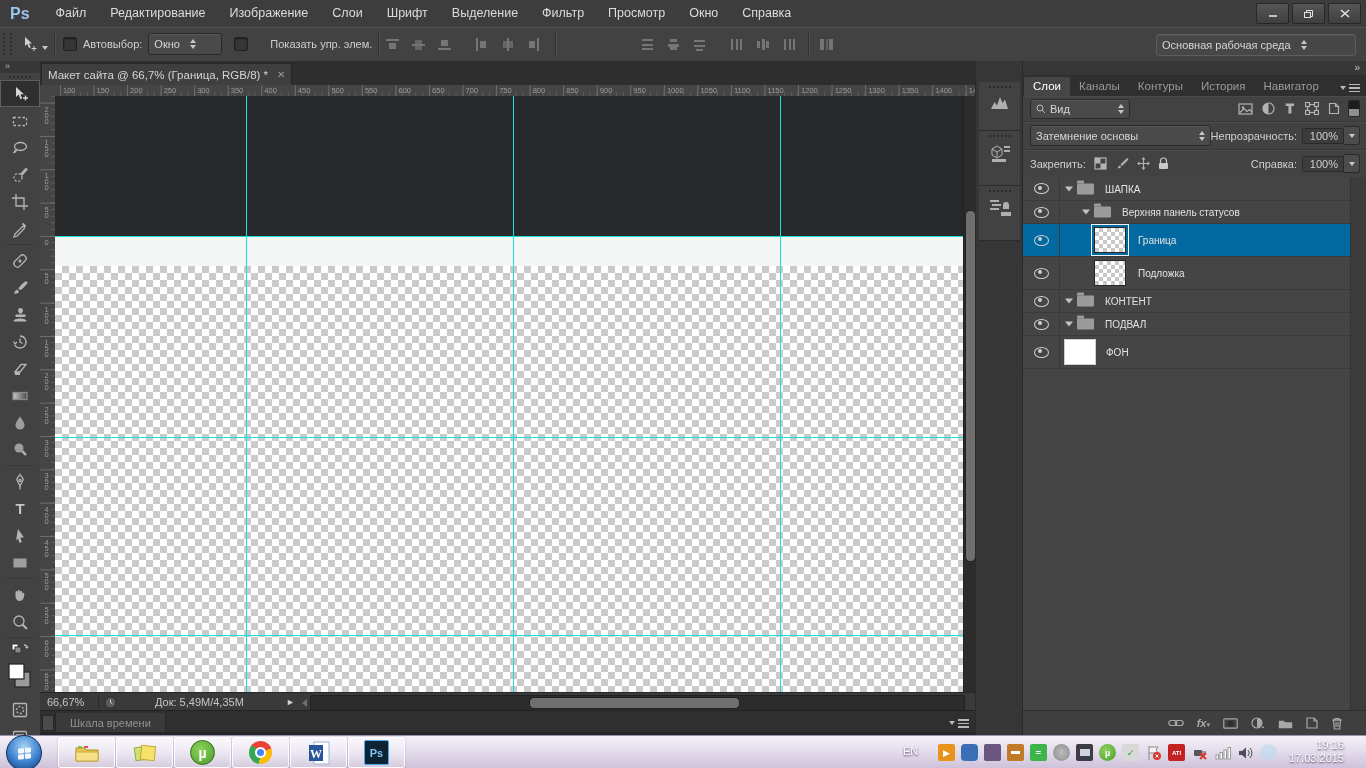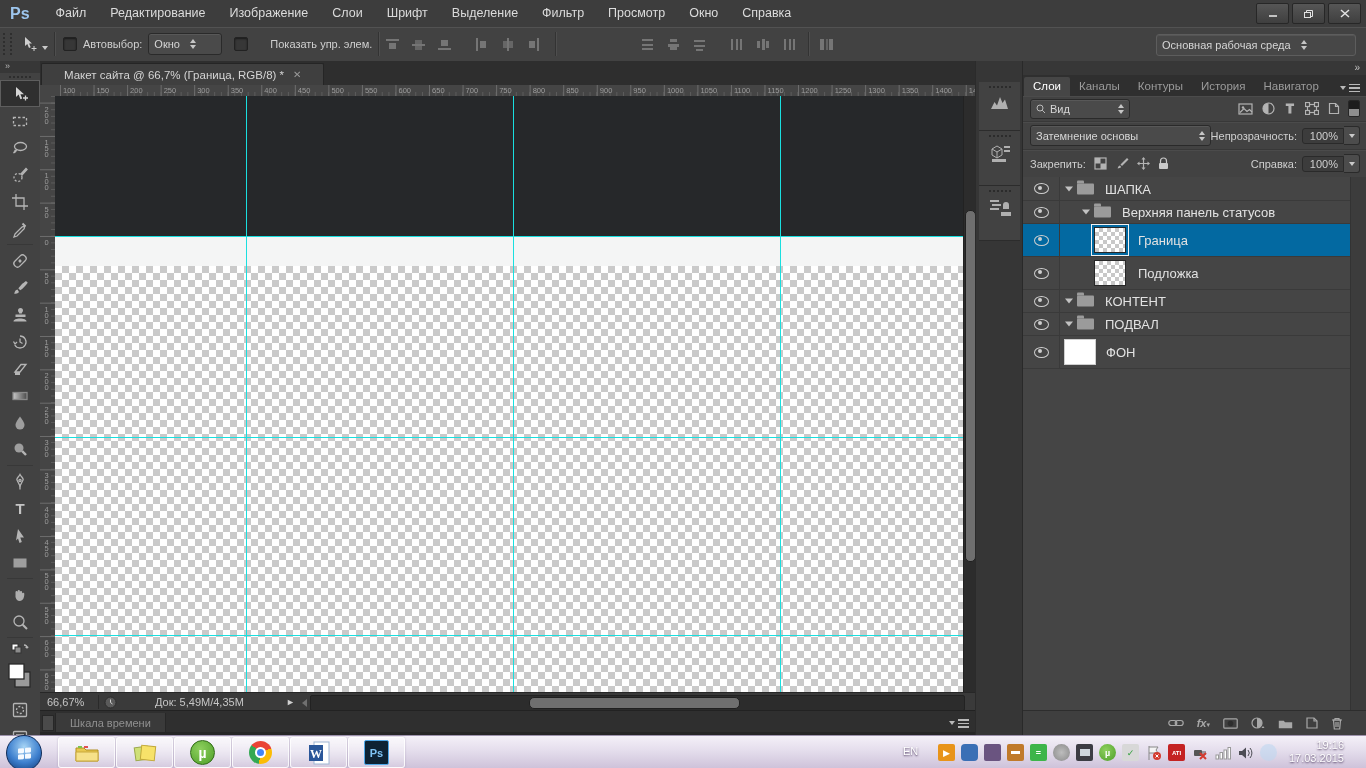--- a/index.html
+++ b/index.html
@@ -38,21 +38,21 @@
   #tb-head{height:12px;background:#373737;color:#b5b5b5;font-size:9px;line-height:11px;padding-left:5px;letter-spacing:-1px}
   #tb-grip{width:22px;margin:3px auto 2px;border-top:2px dotted #2d2d2d}
   .tool{width:40px;height:27px;display:flex;align-items:center;justify-content:center;flex:none}
   .tool.active{background:#2f2f2f;box-shadow:inset 0 0 0 1px #5e5e5e}
   .tsep{width:26px;margin:2px auto;border-top:1px solid #383838}
   .tool svg{stroke:#b5b5b5;fill:none;stroke-width:1.3}
 
   
   #tabbar{left:40px;top:61px;width:935px;height:24px;background:#2e2e2e}
   #doctab{position:absolute;left:1px;top:2px;height:21px;background:#3f3f3f;border:1px solid #252525;border-bottom:0;
-          border-radius:2px 2px 0 0;display:flex;align-items:center;padding:0 22px;font-size:11.5px;color:#d4d4d4}
+          border-radius:2px 2px 0 0;display:flex;align-items:center;padding:0 6px;font-size:11.5px;color:#d4d4d4}
   #rcorner{left:40px;top:85px;width:15px;height:11px;background:#454545;border-right:1px solid #303030;border-bottom:1px solid #232323}
   #hruler{left:55px;top:85px;width:920px;height:11px;background:#454545;border-bottom:1px solid #232323;overflow:hidden;
           background-image:linear-gradient(90deg,#6d6d6d 1px,transparent 1px),linear-gradient(90deg,#5c5c5c 1px,transparent 1px);
           background-size:33.55px 11px,6.71px 4px;background-position:5px 0,5px bottom;background-repeat:repeat-x}
   .hrl{position:absolute;top:0.5px;font-size:7.5px;color:#9c9c9c;white-space:nowrap}
   #vruler{left:40px;top:96px;width:15px;height:596px;background:#454545;border-right:1px solid #232323;overflow:hidden;
           background-image:linear-gradient(#6d6d6d 1px,transparent 1px),linear-gradient(#5c5c5c 1px,transparent 1px);
           background-size:15px 33.35px,4px 6.67px;background-position:0 6.6px,11px 6.6px;background-repeat:repeat-y}
   .vrl{position:absolute;left:2px;font-size:7.5px;color:#9c9c9c;writing-mode:vertical-rl;text-orientation:upright;
        letter-spacing:-3px;line-height:9px}
@@ -109,21 +109,21 @@
   .lrow{position:relative;border-bottom:1px solid #3a3a3a;display:flex}
   .lrow.selected{background:#0369a1}
   .eyecell{width:36px;flex:none;border-right:1px solid #3a3a3a;display:flex;align-items:center;justify-content:center}
   .eye{width:13px;height:9px;border:1px solid #cfcfcf;border-radius:50%;position:relative;display:inline-block}
   .eye::after{content:'';position:absolute;left:3.5px;top:1.5px;width:4px;height:4px;border-radius:50%;background:#cfcfcf}
   .lcontent{position:relative;flex:1}
   .lcontent>*{position:absolute;top:50%;transform:translateY(-50%)}
   .tri{width:0;height:0;border-left:4px solid transparent;border-right:4px solid transparent;border-top:5px solid #c2c2c2}
   .folder{width:17px;height:11px;background:#9b9b9b;border-radius:1px}
   .folder::before{content:'';position:absolute;top:-3px;left:0;width:7px;height:3px;background:#9b9b9b;border-radius:1px 1px 0 0}
-  .lname{font-size:13px;color:#e2e2e2;white-space:nowrap}
+  .lname{font-size:10px;color:#e2e2e2;white-space:nowrap}
   .thumb{width:30px;height:24px;border:1px solid #272727;background-color:#fff;
      background-image:linear-gradient(45deg,#c8c8c8 25%,transparent 25%,transparent 75%,#c8c8c8 75%),
                       linear-gradient(45deg,#c8c8c8 25%,transparent 25%,transparent 75%,#c8c8c8 75%);
      background-size:8px 8px;background-position:0 0,4px 4px}
   .thumb.white{background:#fff;border-color:#cfcfcf}
   .lrow.selected .thumb{outline:1px solid #f2f2f2;outline-offset:2px}
   #rbottom{position:absolute;left:0;right:0;bottom:0;height:24px;background:#3f3f3f;border-top:1px solid #2d2d2d;
            display:flex;align-items:center;justify-content:flex-end;gap:13px;padding-right:24px}
   #rbottom svg{stroke:#a8a8a8;fill:none;stroke-width:1.2}
 

